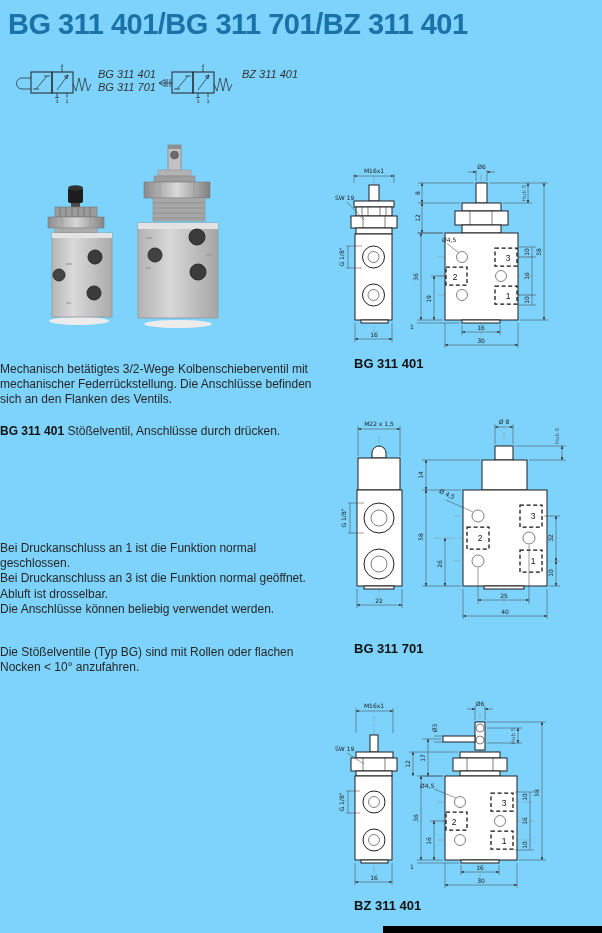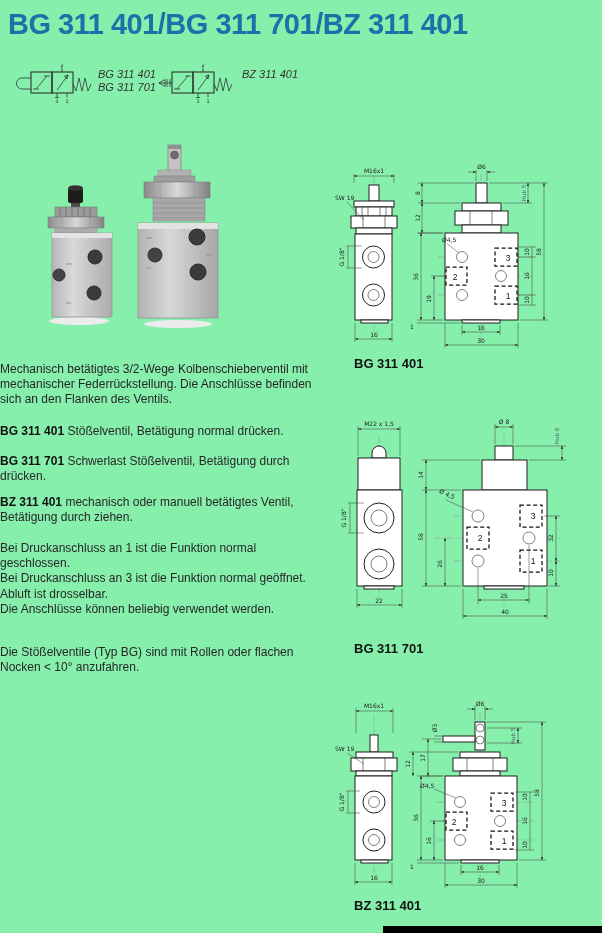--- a/index.html
+++ b/index.html
@@ -1,16 +1,16 @@
 <!DOCTYPE html>
 <html><head>
 <meta charset="utf-8">
 <style>
   html,body{margin:0;padding:0;background:#fff;}
-  .page{position:relative;width:602px;height:933px;background:#86efac;overflow:hidden;
+  .page{position:relative;width:602px;height:933px;background:#7dd3fc;overflow:hidden;
         font-family:"Liberation Sans",sans-serif;color:#222;}
   .title{position:absolute;left:8px;top:8px;width:590px;font-size:29px;font-weight:bold;
          letter-spacing:-0.5px;color:#1a72a8;}
   .para{position:absolute;left:0;width:324px;font-size:12px;line-height:1.27;color:#262626;}
   .para b{color:#111;}
   .cap{position:absolute;font-size:13px;font-weight:bold;color:#111;}
   .symlbl{font:italic 11px "Liberation Sans",sans-serif;fill:#333;}
   
   .out{stroke:#1f1f1f;stroke-width:1;fill:none;}
   .outF{stroke:#1f1f1f;stroke-width:1;fill:#fff;}
@@ -173,27 +173,21 @@
       <circle cx="78" cy="134" r="8" fill="#3b3b3b" stroke="#2b2b2b"></circle>
       <line x1="26" y1="100" x2="32" y2="100" stroke="#8f8f8f" stroke-width="1"></line>
       <line x1="26" y1="130" x2="31" y2="130" stroke="#8f8f8f" stroke-width="1"></line>
       <line x1="86" y1="117" x2="91" y2="117" stroke="#8f8f8f" stroke-width="1"></line>
     </g>
   </svg>
 
   <div class="para" style="top:362px">Mechanisch betätigtes 3/2-Wege Kolbenschieberventil mit mechanischer Federrückstellung. Die Anschlüsse befinden sich an den Flanken des Ventils.</div>
 
   <div class="para" style="top:424px">
-    <b>BG 311 401</b><span> Stößelventil, Betätigung normal drücken.</span>
-  </div>
-  <div class="para" style="top:454px">
-    <b>BG 311 701</b><span> Schwerlast Stößelventil, Betätigung durch drücken.</span>
-  </div>
-  <div class="para" style="top:495px">
-    <b>BZ 311 401</b><span> mechanisch oder manuell betätigtes Ventil, Betätigung durch ziehen.</span>
+    <b>BG 311 401</b><span> Stößelventil, Anschlüsse durch drücken.</span>
   </div>
 
   <div class="para" style="top:541px">
     <div>Bei Druckanschluss an 1 ist die Funktion normal geschlossen.</div>
     <div>Bei Druckanschluss an 3 ist die Funktion normal geöffnet.</div>
     <div>Abluft ist drosselbar.</div>
     <div>Die Anschlüsse können beliebig verwendet werden.</div>
   </div>
 
   <div class="para" style="top:645px">Die Stößelventile (Typ BG) sind mit Rollen oder flachen Nocken &lt; 10° anzufahren.</div>

